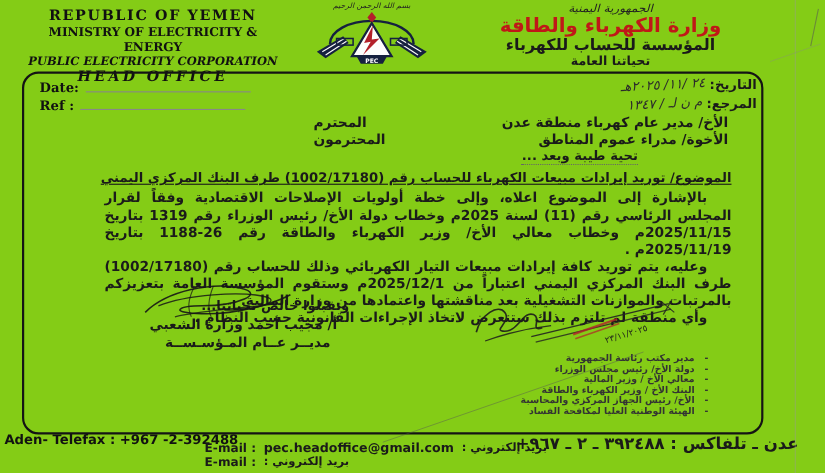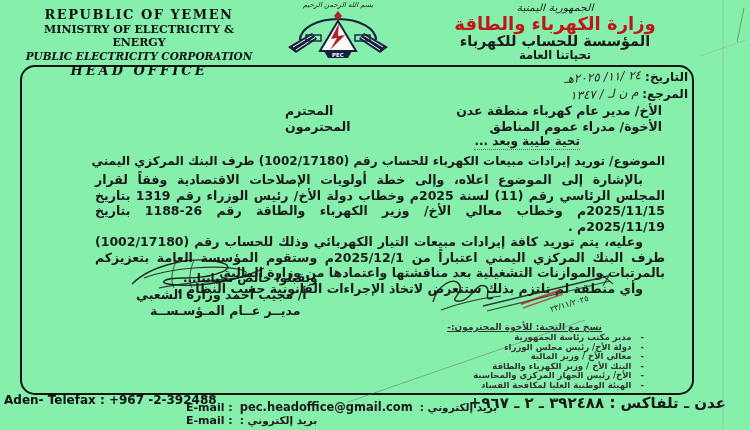--- a/index.html
+++ b/index.html
@@ -1,16 +1,16 @@
 <!DOCTYPE html>
 <html><head>
 <meta charset="utf-8">
 <style>
   html,body{margin:0;padding:0;background:#e9e9e7;}
-  .page{position:relative;width:750px;height:430px;background:#86efac;overflow:hidden;
+  .page{position:relative;width:750px;height:430px;background:#84cc16;overflow:hidden;
         font-family:"DejaVu Sans",sans-serif;color:#1a1a1a;}
   .ar{font-family:"DejaVu Sans",sans-serif;direction:rtl;unicode-bidi:plaintext;}
   
   .hdr-en{position:absolute;left:18px;top:7px;width:242px;text-align:center;
           font-family:"DejaVu Serif",serif;color:#111;}
   .hdr-en .l1{font-size:13px;font-weight:bold;letter-spacing:1.5px;}
   .hdr-en .l2{font-size:11px;font-weight:bold;margin-top:1px;}
   .hdr-en .l3{font-size:10.5px;font-weight:bold;font-style:italic;margin-top:1px;}
   .hdr-en .l4{font-size:13px;font-weight:bold;font-style:italic;letter-spacing:3px;margin-top:1px;}
   .emblem{position:absolute;left:286px;top:1px;width:104px;height:64px;text-align:center;}
@@ -33,21 +33,21 @@
   .meta-ar .row{height:17px;}
   .hand{font-style:italic;font-weight:normal;color:#2b2b2b;display:inline-block;
         transform:rotate(-3deg);font-size:12px;letter-spacing:1px;margin-left:18px;}
   
   .rcpt{position:absolute;left:285px;right:88px;display:flex;direction:rtl;
         justify-content:space-between;font-weight:bold;font-size:12.5px;}
   .greeting{position:absolute;right:170px;top:134px;font-weight:bold;font-size:12px;
             border-bottom:1px dotted #666;padding-bottom:1px;}
   
   .subject{position:absolute;right:85px;top:154px;font-weight:bold;font-size:12px;
-           white-space:nowrap;text-underline-offset:2px;}
+           white-space:nowrap;text-decoration:underline;text-underline-offset:2px;}
   .body-text{position:absolute;left:95px;width:570px;top:172px;font-size:12.5px;
              font-weight:bold;line-height:15.5px;text-align:justify;color:#1b1b1b;}
   .body-text p{margin:0;text-indent:22px;}
   .body-text .warning{font-weight:800;}
   
   .salutation{position:absolute;left:183px;top:271px;font-weight:bold;font-size:12px;}
   .sig-name{position:absolute;left:136px;top:287px;font-weight:bold;font-size:12.5px;}
   .sig-title{position:absolute;left:150px;top:303px;font-weight:bold;font-size:12.5px;}
   .scribble-left{position:absolute;left:124px;top:254px;}
   .sig-right{position:absolute;left:423px;top:268px;}
@@ -100,20 +100,28 @@
 
   <div class="hdr-ar ar">
     <div class="a1">الجمهورية اليمنية</div>
     <div class="a2">وزارة الكهرباء والطاقة</div>
     <div class="a3">المؤسسة للحساب للكهرباء</div>
     <div class="a4">تحياتنا العامة</div>
   </div>
 
   <div class="frame"></div>
 
+  <div class="meta-en">
+    <div class="row">
+      <span>Date:</span><span class="line"></span>
+    </div>
+    <div class="row">
+      <span>Ref  :</span><span class="line"></span>
+    </div>
+  </div>
 
   <div class="meta-ar ar">
     <div class="row">
       <span>التاريخ:</span>
       <span class="hand">٢٤ /١١/ ٢٠٢٥هـ</span>
     </div>
     <div class="row">
       <span>المرجع:</span>
       <span class="hand">م ن لـ / ١٣٤٧</span>
     </div>
@@ -154,21 +162,20 @@
     <path d="M18,42 C40,34 60,30 78,28" fill="none" stroke="#1c1c1c" stroke-width="1.2" opacity="0.85"></path>
     <path d="M60,38 L185,8" fill="none" stroke="#222222" stroke-width="1.3" opacity="0.9"></path>
     <path d="M64,43 L187,13" fill="none" stroke="#222222" stroke-width="1.1" opacity="0.8"></path>
     <path d="M178,6 L190,16 M180,18 L188,4" fill="none" stroke="#222222" stroke-width="1.1" opacity="0.85"></path>
     <path d="M98,36 L138,22" fill="none" stroke="#b3202a" stroke-width="2" opacity="0.8"></path>
     <path d="M100,40 L140,26" fill="none" stroke="#b3202a" stroke-width="1.4" opacity="0.7"></path>
     <text x="128" y="44" font-size="8" fill="#1c1c1c" transform="rotate(-17 128 44)">٢٣/١١/٢٠٢٥</text>
   </svg>
 
   <div class="cc">
-    <div class="cc-header ar">نسخ مع التحية: للأخوة المحترمون:-</div>
     <div class="cc-item">
       <span class="dash">-</span>
       <span class="ar">مدير مكتب رئاسة الجمهورية</span>
     </div>
     <div class="cc-item">
       <span class="dash">-</span>
       <span class="ar">دولة الأخ/ رئيس مجلس الوزراء</span>
     </div>
     <div class="cc-item">
       <span class="dash">-</span>

